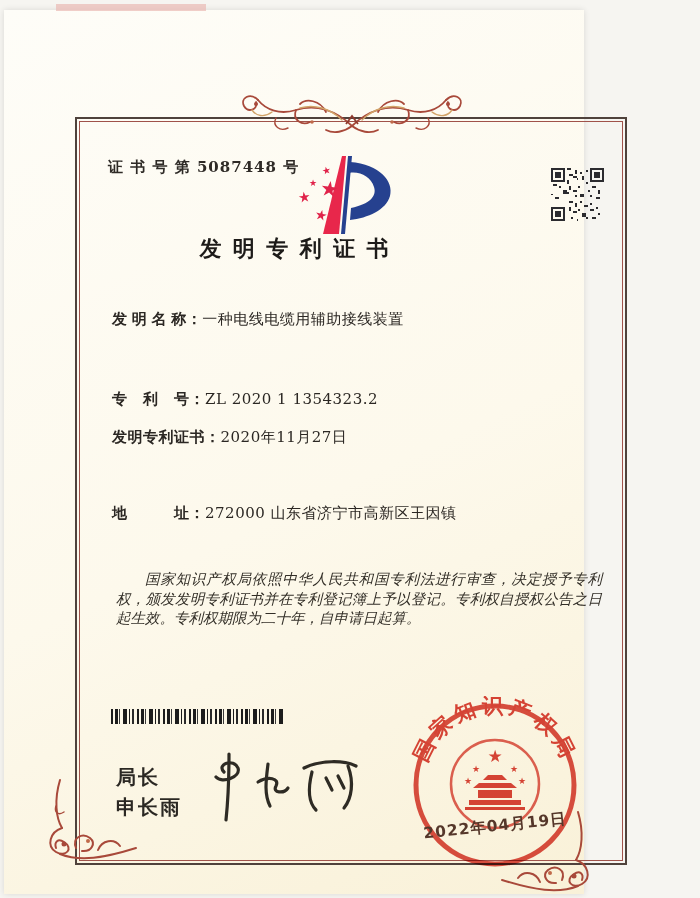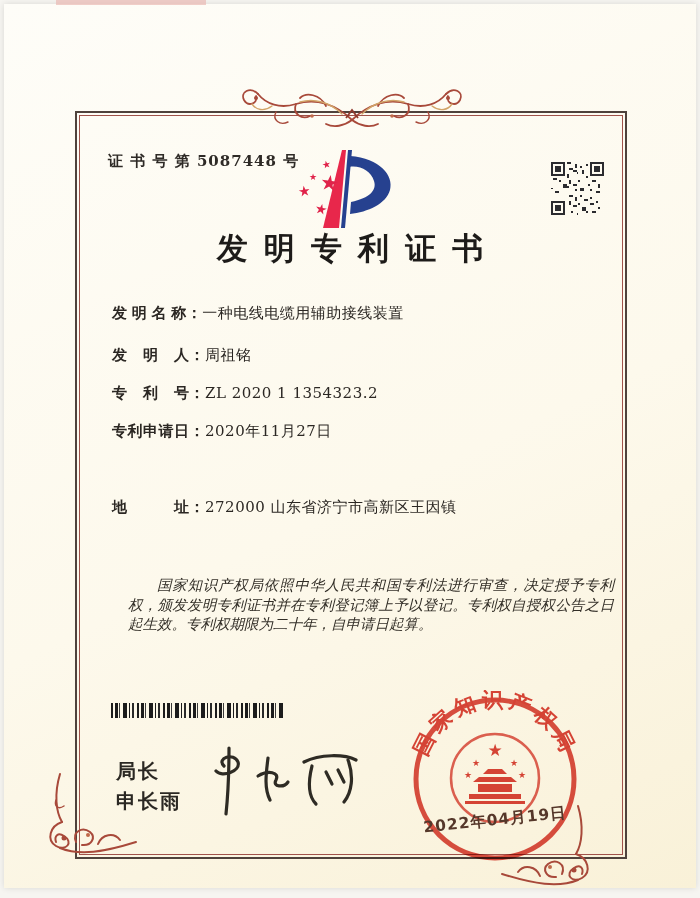--- a/index.html
+++ b/index.html
@@ -1,17 +1,17 @@
 <!DOCTYPE html>
 <html><head>
 <meta charset="utf-8">
 <style>
   html,body{margin:0;padding:0;}
   body{width:700px;height:898px;background:#f6f5f1;font-family:"DejaVu Serif",serif;overflow:hidden;}
-  .canvas{position:absolute;left:4px;top:4px;width:692px;height:884px;
+  .canvas{position:absolute;left:4px;top:10px;width:580px;height:884px;
     background:linear-gradient(155deg,#fefdf8 0%,#fdf9ec 55%,#f9f1d8 100%);
     box-shadow:0 0 6px rgba(0,0,0,.12);}
   .artifact{position:absolute;left:52px;top:-6px;width:150px;height:7px;background:#e9b9b4;opacity:.7;}
   
   .frame-outer{position:absolute;left:71px;top:107px;width:548px;height:744px;border:2px solid #4f423c;}
   .frame-inner{position:absolute;left:2px;top:2px;right:2px;bottom:2px;border:1px solid #a0524a;}
   
   .ornament-top{position:absolute;left:228px;top:82px;width:240px;height:48px;}
   .flourish{position:absolute;width:96px;height:86px;}
   .fl-bl{left:40px;top:768px;}
@@ -20,30 +20,30 @@
   .cert-no{position:absolute;left:104px;top:148px;font-size:15px;font-weight:600;color:#2e2a26;letter-spacing:1px;}
   .logo{position:absolute;left:274px;top:142px;width:150px;height:90px;}
   .logo .star{position:absolute;color:#e0234a;line-height:1;}
   .st1{left:44px;top:14px;font-size:10px;transform:rotate(-12deg);}
   .st2{left:42px;top:27px;font-size:21px;transform:rotate(8deg);}
   .st3{left:20px;top:38px;font-size:14px;transform:rotate(-8deg);}
   .st4{left:37px;top:56px;font-size:14px;transform:rotate(12deg);}
   .st5{left:31px;top:27px;font-size:9px;}
   .qr{position:absolute;left:545px;top:156px;width:57px;height:57px;}
   .title{position:absolute;left:0;right:0;top:224px;margin:0;text-align:center;
-    font-size:31px;font-weight:700;color:#1d1b19;letter-spacing:.52em;text-indent:.52em;}
+    font-size:22px;font-weight:700;color:#1d1b19;letter-spacing:.52em;text-indent:.52em;}
   
   .row{position:absolute;left:108px;right:88px;font-size:15px;color:#2b2723;}
   .lab{font-weight:700;letter-spacing:.5px;font-family:Liberation Serif, serif;}
   .val{font-weight:400;letter-spacing:.5px;}
   .r0{top:300px}.r1{top:342px}.r2{top:380px}.r3{top:418px}.r4{top:456px}.r5{top:494px}
   .grant-right{position:absolute;left:366px;top:0;}
   .r6{top:527px}
   
-  .para{position:absolute;left:108px;width:486px;margin:16px;font-size:14.5px;line-height:19.5px;
+  .para{position:absolute;left:108px;width:486px;margin:4px;font-size:14.5px;line-height:19.5px;
     font-style:italic;font-weight:500;color:#322e27;text-indent:2em;text-align:justify;}
   .p1{top:556px}.p2{top:615px}
   
   .barcode{position:absolute;left:107px;top:699px;width:173px;height:15px;
     background:repeating-linear-gradient(90deg,
       #1c1c1c 0 2px,transparent 2px 4px,#1c1c1c 4px 7px,transparent 7px 8px,
       #3a3a3a 8px 9px,transparent 9px 12px,#1c1c1c 12px 16px,transparent 16px 18px,
       #1c1c1c 18px 19px,transparent 19px 21px,#2a2a2a 21px 23px,transparent 23px 26px);}
   
   .signer{position:absolute;left:112px;top:752px;font-family:"DejaVu Sans","Liberation Sans",sans-serif;
@@ -174,28 +174,25 @@
       <rect x="9" y="13" width="1" height="1"></rect>
         <rect x="19" y="2" width="1" height="1"></rect>
     </g>
   </svg>
 
   <h1 class="title">发明专利证书</h1>
 
   <div class="row r0">
     <span class="lab">发 明 名 称：</span><span class="val">一种电线电缆用辅助接线装置</span>
   </div>
-  <div class="row r1">
-    <span class="lab">发　明　人：</span><span class="val">周祖铭</span>
-  </div>
   <div class="row r2">
     <span class="lab">专　利　号：</span><span class="val">ZL 2020 1 1354323.2</span>
   </div>
   <div class="row r3">
-    <span class="lab">专利申请日：</span><span class="val">2020年11月27日</span>
+    <span class="lab">发明专利证书：</span><span class="val">2020年11月27日</span>
   </div>
   <div class="row r5">
     <span class="lab">地　　　址：</span><span class="val">272000 山东省济宁市高新区王因镇</span>
   </div>
 
   <p class="para p1">国家知识产权局依照中华人民共和国专利法进行审查，决定授予专利权，颁发发明专利证书并在专利登记簿上予以登记。专利权自授权公告之日起生效。专利权期限为二十年，自申请日起算。</p>
 
   <div class="barcode"></div>
 
   <div class="signer">

